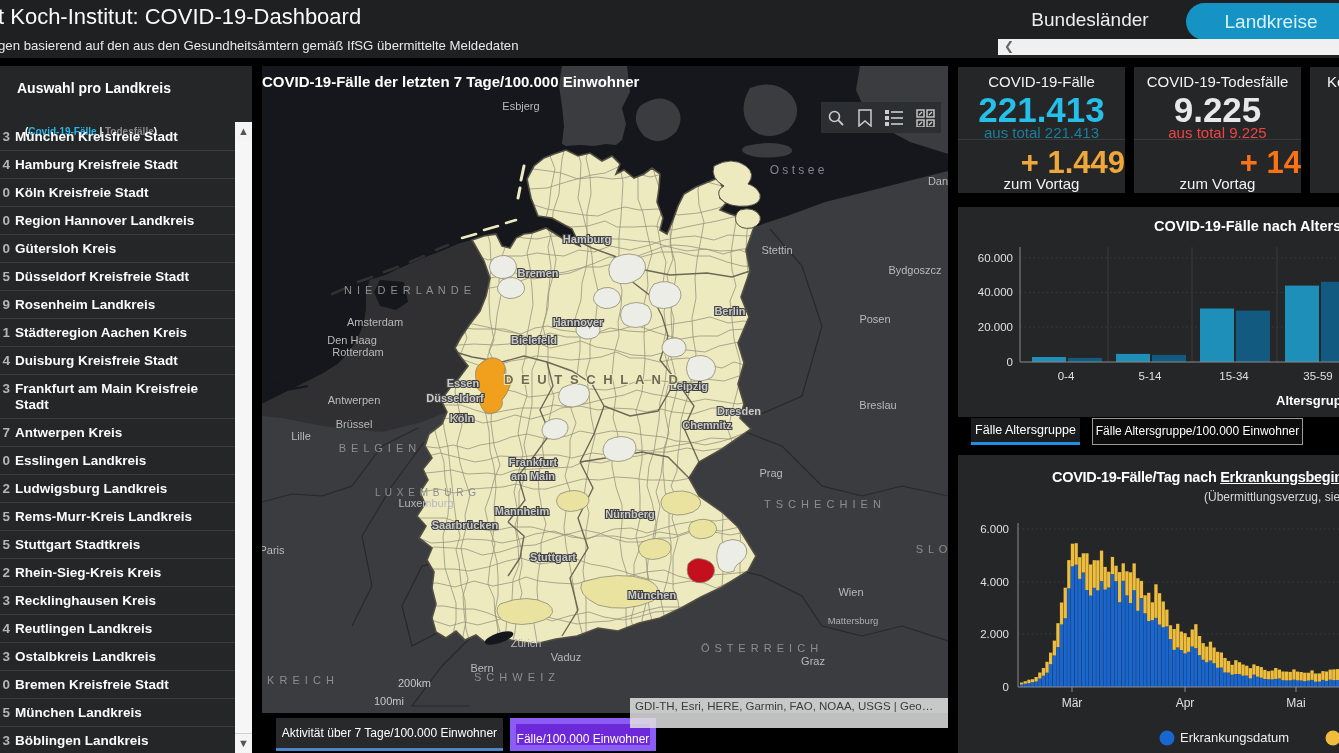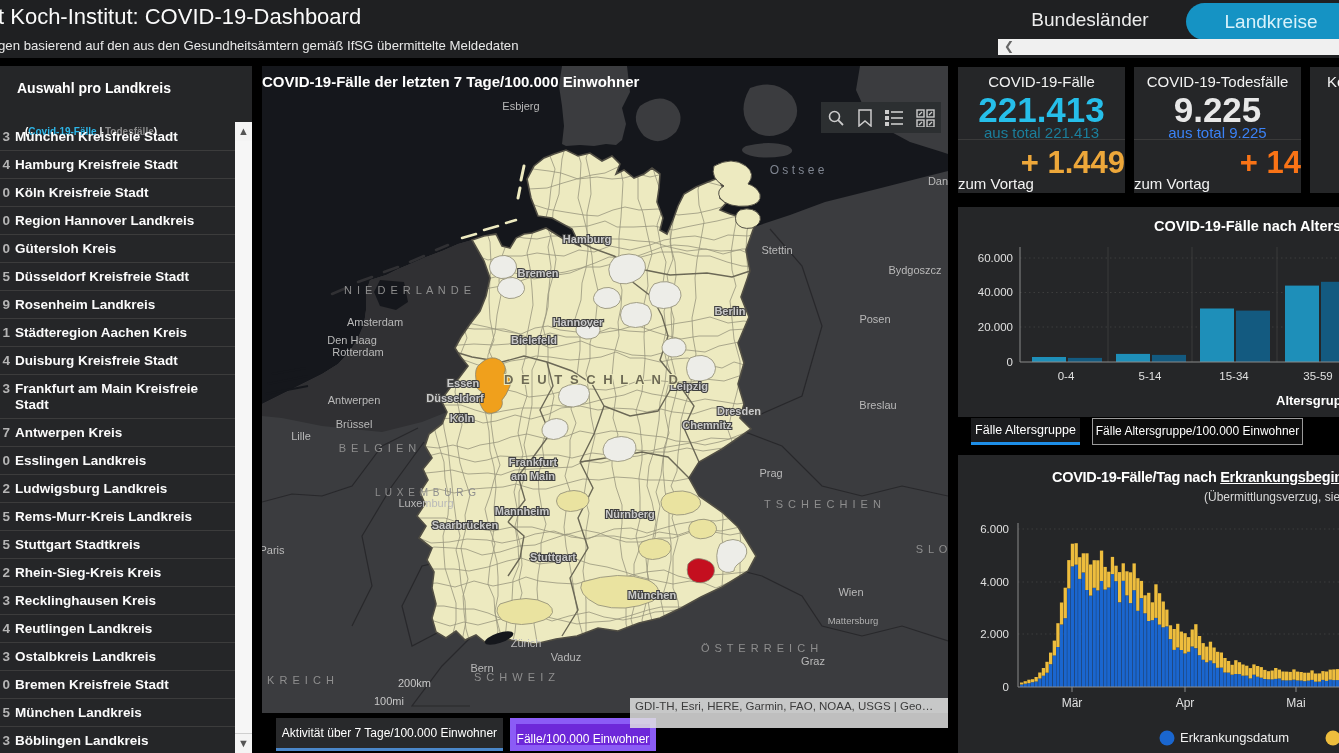--- a/index.html
+++ b/index.html
@@ -44,21 +44,21 @@
 
 .mtab { position:absolute; top:718px; height:33px; color:#fff; font-size:12px; text-align:center; line-height:31px; white-space:nowrap; }
 #mtab1 { left:276px; width:227px; background:#28292b; border-bottom:3px solid #4a86c8; }
 #mtab2 { left:510px; width:146px; background:#6d28d9; border:6px solid #8b5cf6; }
 
 .card { position:absolute; top:67px; height:126px; background:#252628; }
 .card .ct { position:absolute; top:6px; width:100%; text-align:center; font-size:15px; color:#f2f2f2; }
 .card .big { position:absolute; top:23px; width:100%; text-align:center; font-size:35px; font-weight:bold; }
 .card .aus { position:absolute; top:57px; width:100%; text-align:center; font-size:15px; }
 .card .plus { position:absolute; top:78px; width:100%; text-align:right; font-size:31px; font-weight:bold; }
-.card .zum { position:absolute; top:108px; width:100%; text-align:left; font-size:15px; color:#f2f2f2; }
+.card .zum { position:absolute; top:108px; width:100%; text-align:center; font-size:15px; color:#f2f2f2; }
 .card .div { position:absolute; top:72px; left:0; width:100%; border-top:1px solid #3a3a3a; }
 #card1 { left:958px; width:167px; }
 #card2 { left:1134px; width:167px; }
 #card3 { left:1310px; width:167px; }
 
 #age { left:958px; top:207px; width:381px; height:210px; }
 #age .t { position:absolute; left:196px; top:11px; font-size:14.5px; font-weight:bold; color:#fff; white-space:nowrap; }
 #daily { left:958px; top:455px; width:381px; height:298px; }
 #daily .t { position:absolute; left:94px; top:14px; font-size:14.5px; font-weight:bold; color:#fff; white-space:nowrap; letter-spacing:-0.3px; }
 #daily .t u { text-decoration:underline; }
@@ -394,21 +394,21 @@
  <div class="ct">COVID-19-Fälle</div>
  <div class="big" style="color:#26bfea">221.413</div>
  <div class="aus" style="color:#1b7f9c">aus total 221.413</div>
  <div class="div"></div>
  <div class="plus" style="color:#eda73a">+ 1.449</div>
  <div class="zum">zum Vortag</div>
 </div>
 <div id="card2" class="card">
  <div class="ct">COVID-19-Todesfälle</div>
  <div class="big" style="color:#e8e8e8">9.225</div>
- <div class="aus" style="color:#3b82f6">aus total 9.225</div>
+ <div class="aus" style="color:#ef4444">aus total 9.225</div>
  <div class="div"></div>
  <div class="plus" style="color:#f97316">+ 14</div>
  <div class="zum">zum Vortag</div>
 </div>
 <div id="card3" class="card">
  <div class="ct" style="text-align:left;padding-left:17px;">Ko</div>
 </div>
 
 <div id="age" class="panel">
  <div class="t">COVID-19-Fälle nach Altersgruppe</div>

